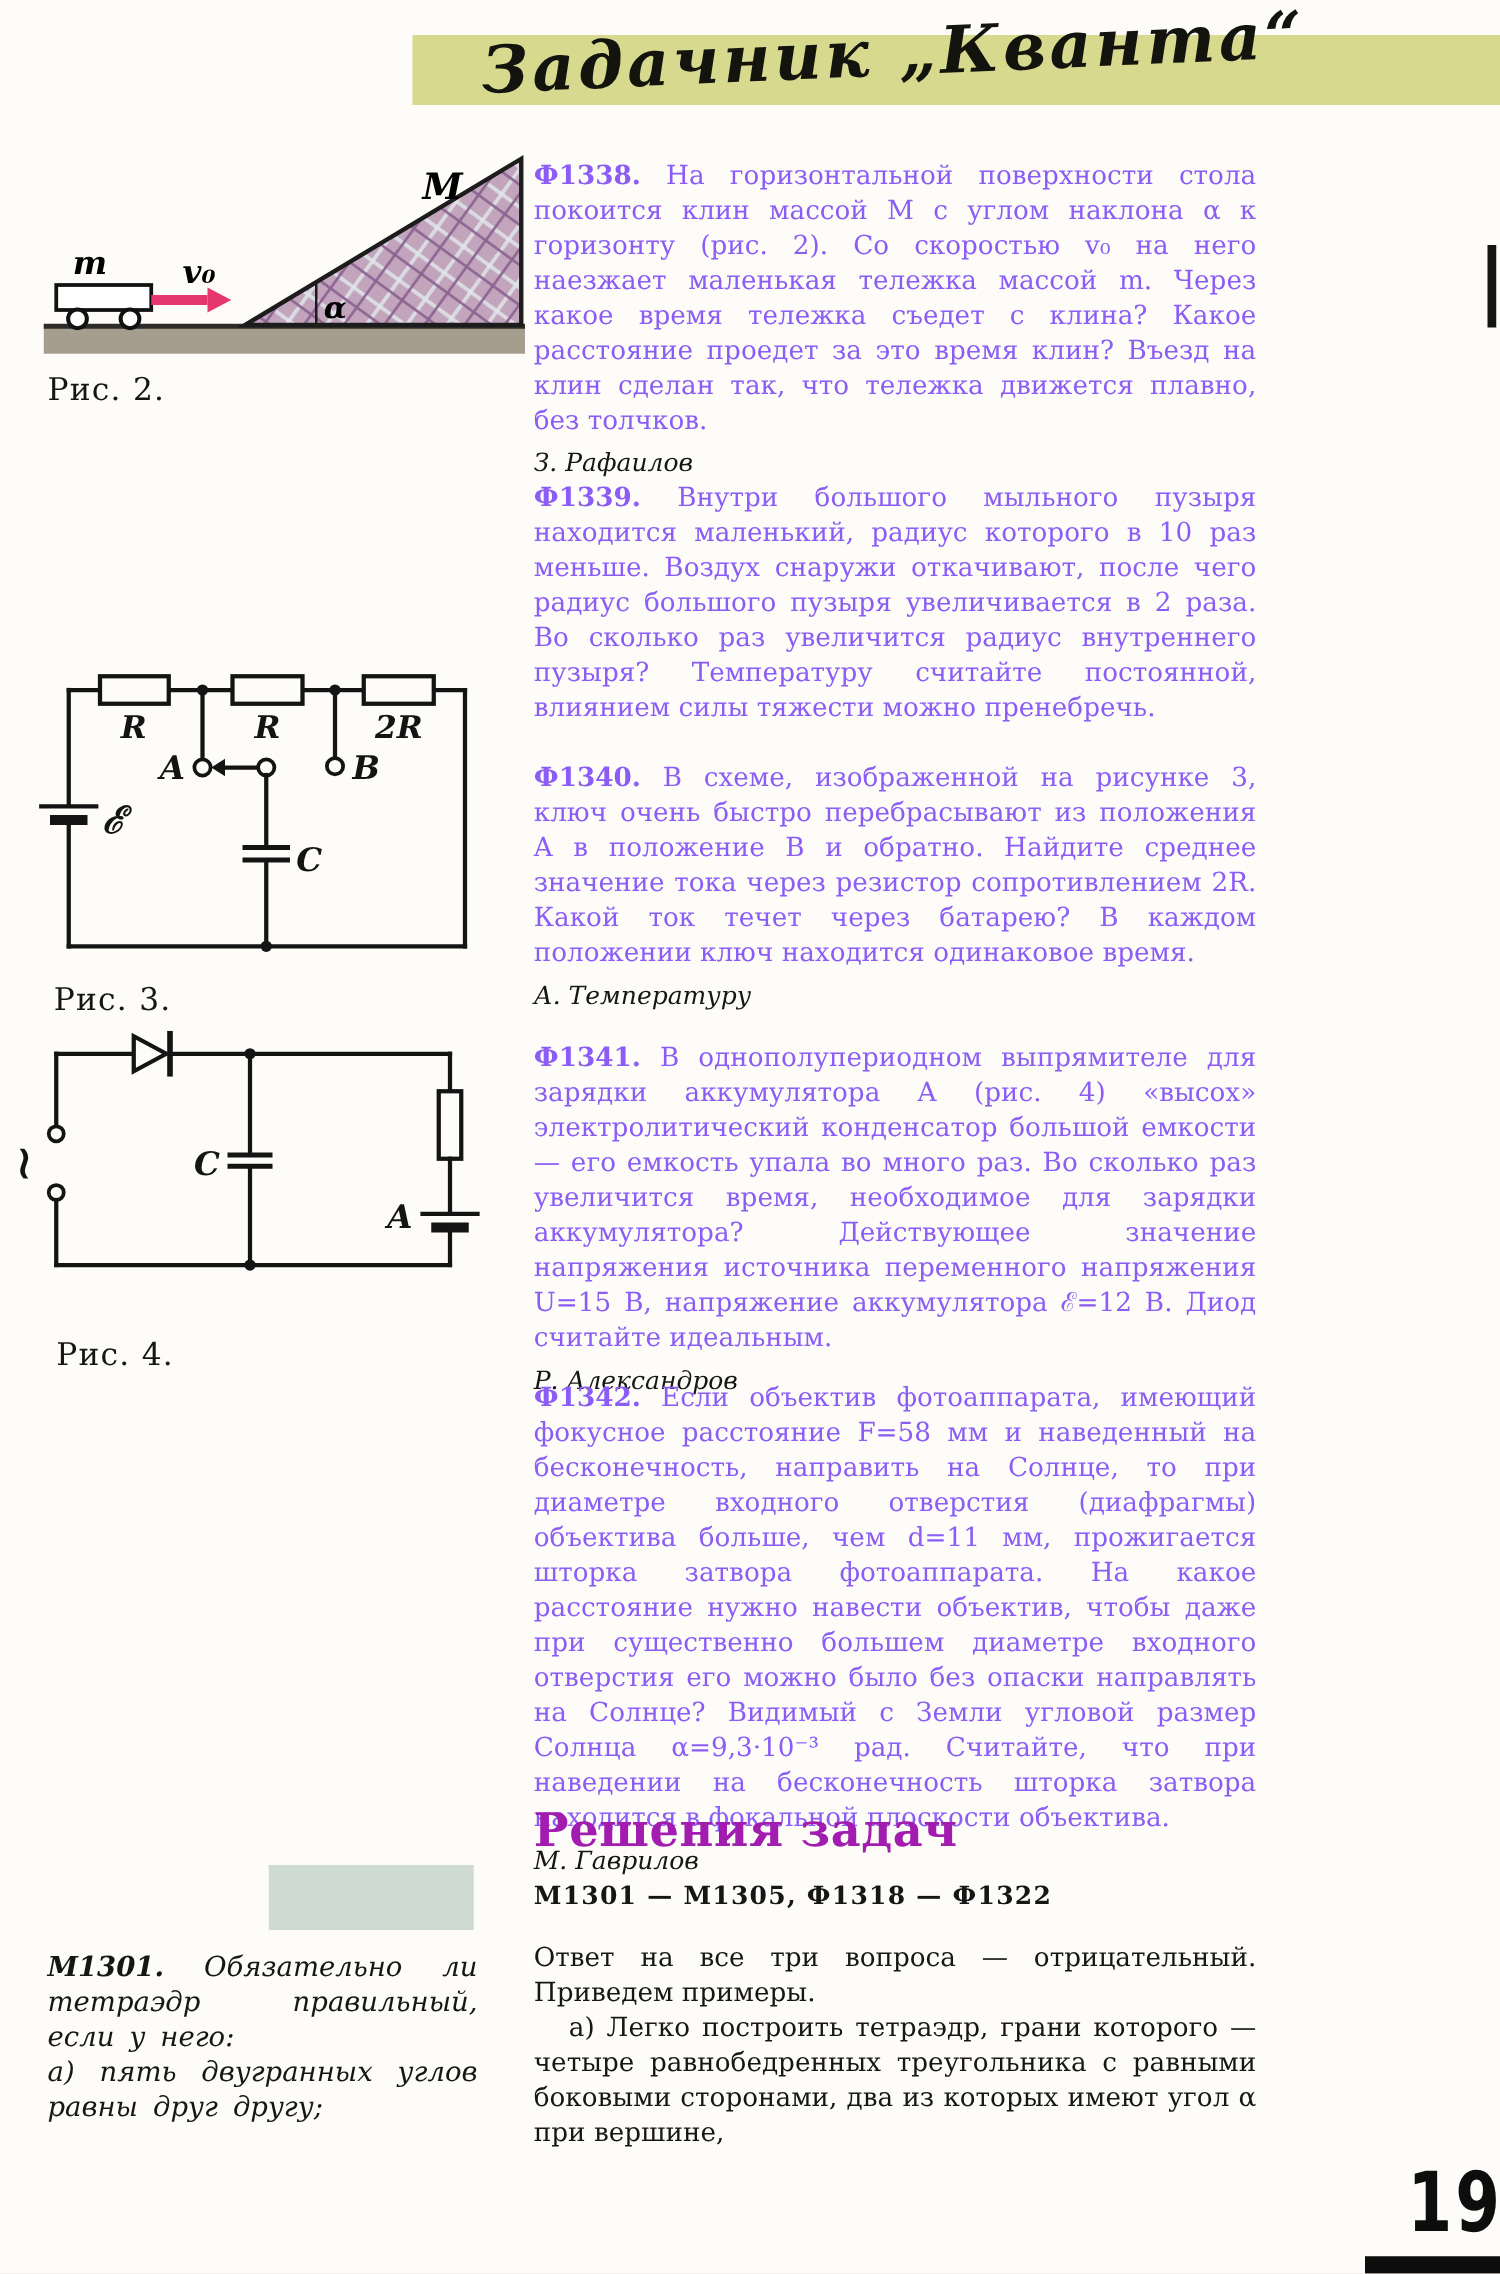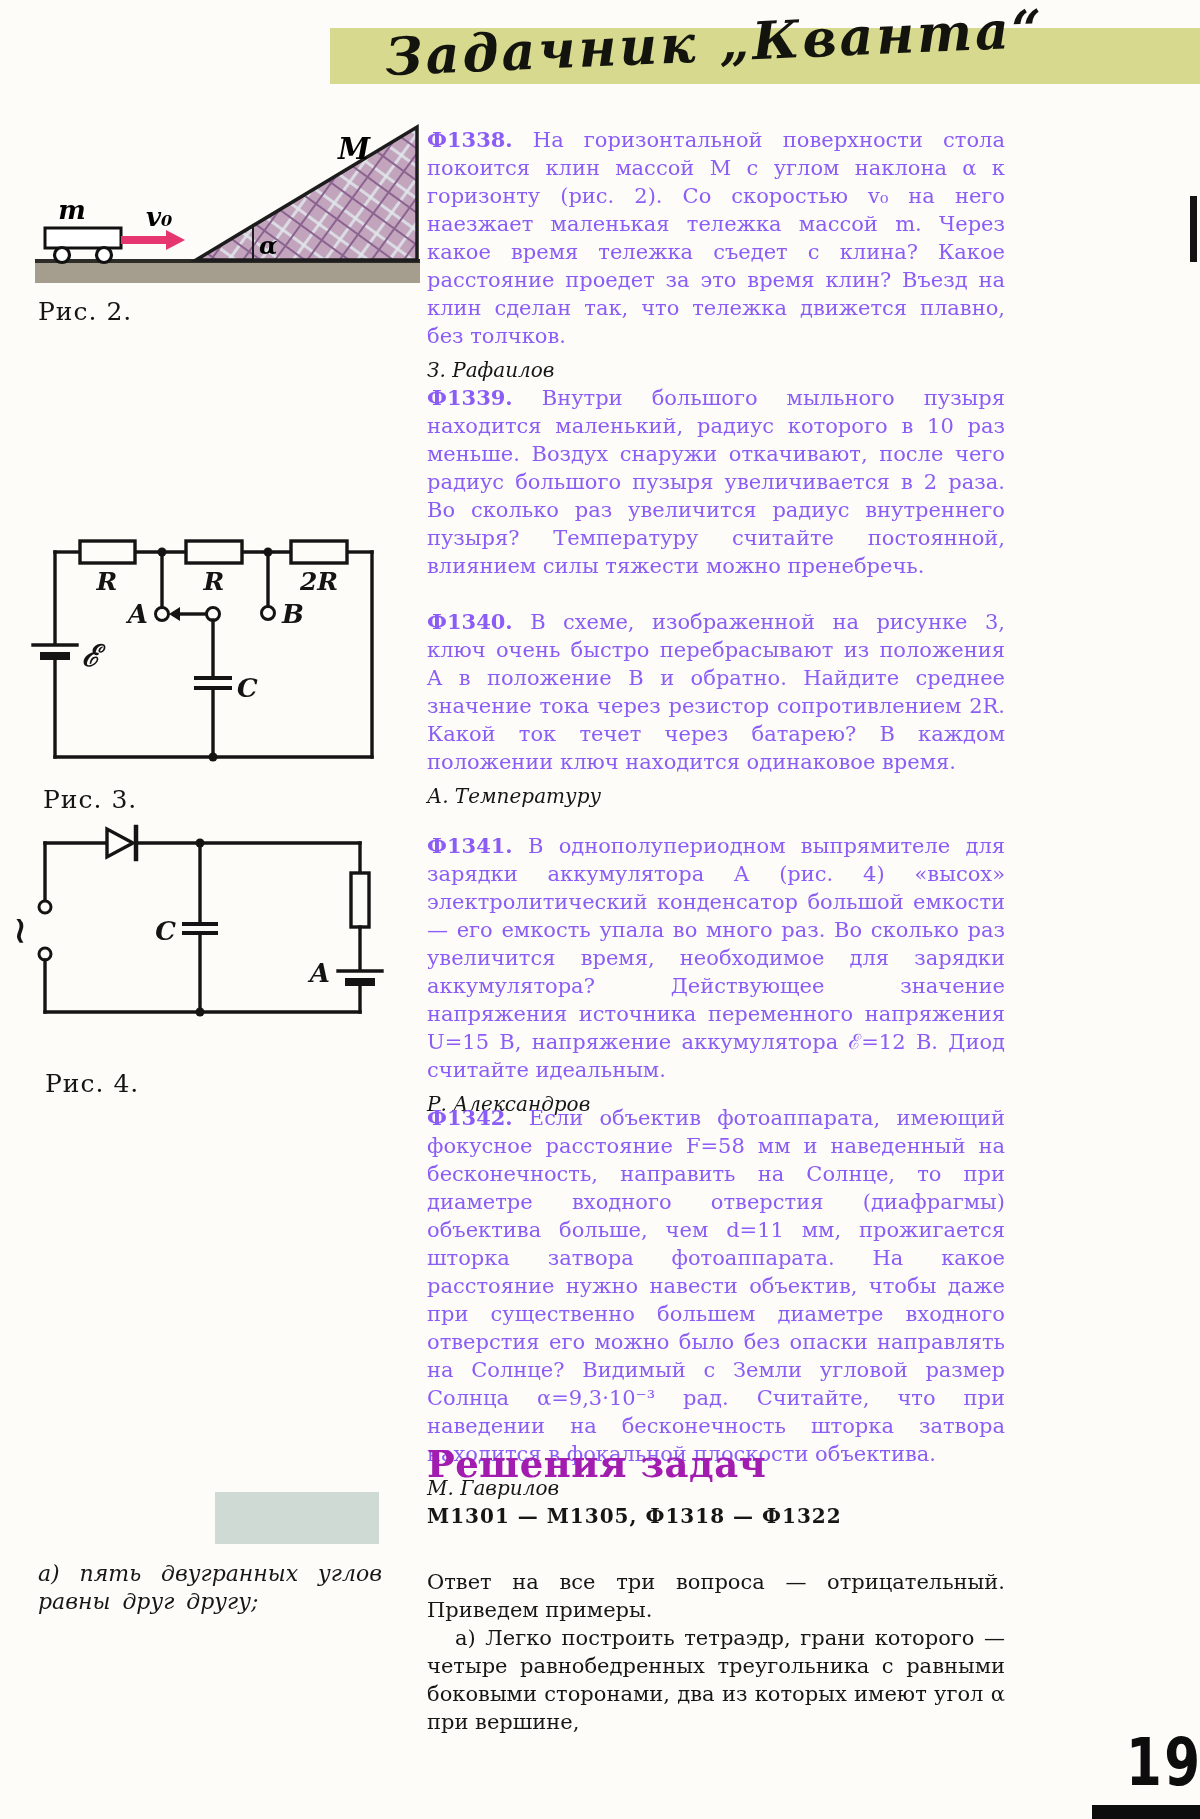--- a/index.html
+++ b/index.html
@@ -18,21 +18,21 @@
   }
   
   .figcap { position:absolute; font-size:25px; letter-spacing:1px; color:#151515; }
   
   .col { position:absolute; left:427px; width:578px; }
   .prob { text-align:justify; font-size:21px; line-height:28px; color:#8b5cf6; }
   .prob b { font-weight:bold; }
   .author { text-align:left; font-style:italic; font-size:20px; line-height:24px; margin-top:8px; padding-right:2px; }
   .sol-head { font-size:37px; font-weight:bold; letter-spacing:.5px; color:#a21caf; }
   .sol-sub  { font-size:20px; font-weight:bold; letter-spacing:1px; margin-top:18px; }
-  .sol-body { margin-top:40px; }
+  .sol-body { margin-top:24px; }
   .sol-body p { text-align:justify; font-size:21px; line-height:28px; }
   .indent { text-indent:28px; }
   
   .mathblock { position:absolute; left:38px; top:1560px; width:344px; }
   .mathblock p { font-style:italic; font-size:22px; line-height:28px; text-align:justify; word-spacing:5px; }
   .mathblock b { font-weight:bold; }
   .palebox { position:absolute; left:215px; top:1492px; width:164px; height:52px; background:#cfdad5; }
   
   .edge-tick  { position:absolute; left:1190px; top:196px;  width:7px;   height:66px; background:#141414; }
   .corner-bar { position:absolute; left:1092px; top:1805px; width:108px; height:14px; background:#0d0d0d; }
@@ -196,20 +196,22 @@
     <div class="sol-head">Решения задач</div>
     <div class="sol-sub">М1301 — М1305, Ф1318 — Ф1322</div>
     <div class="sol-body">
       <p>Ответ на все три вопроса — отрицательный. Приведем примеры.</p>
       <p class="indent">а) Легко построить тетраэдр, грани которого — четыре равнобедренных треугольника с равными боковыми сторонами, два из которых имеют угол α при вершине,</p>
     </div>
   </div>
 
   <div class="palebox"></div>
   <div class="mathblock">
+    <p><b>М1301.</b>
+       <span>Обязательно ли тетраэдр правильный, если у него:</span></p>
     <p>а) пять двугранных углов равны друг другу;</p>
   </div>
 
   <div class="edge-tick"></div>
   <div class="pageno">19</div>
   <div class="corner-bar"></div>
 
 </div>
 
 </body></html>

